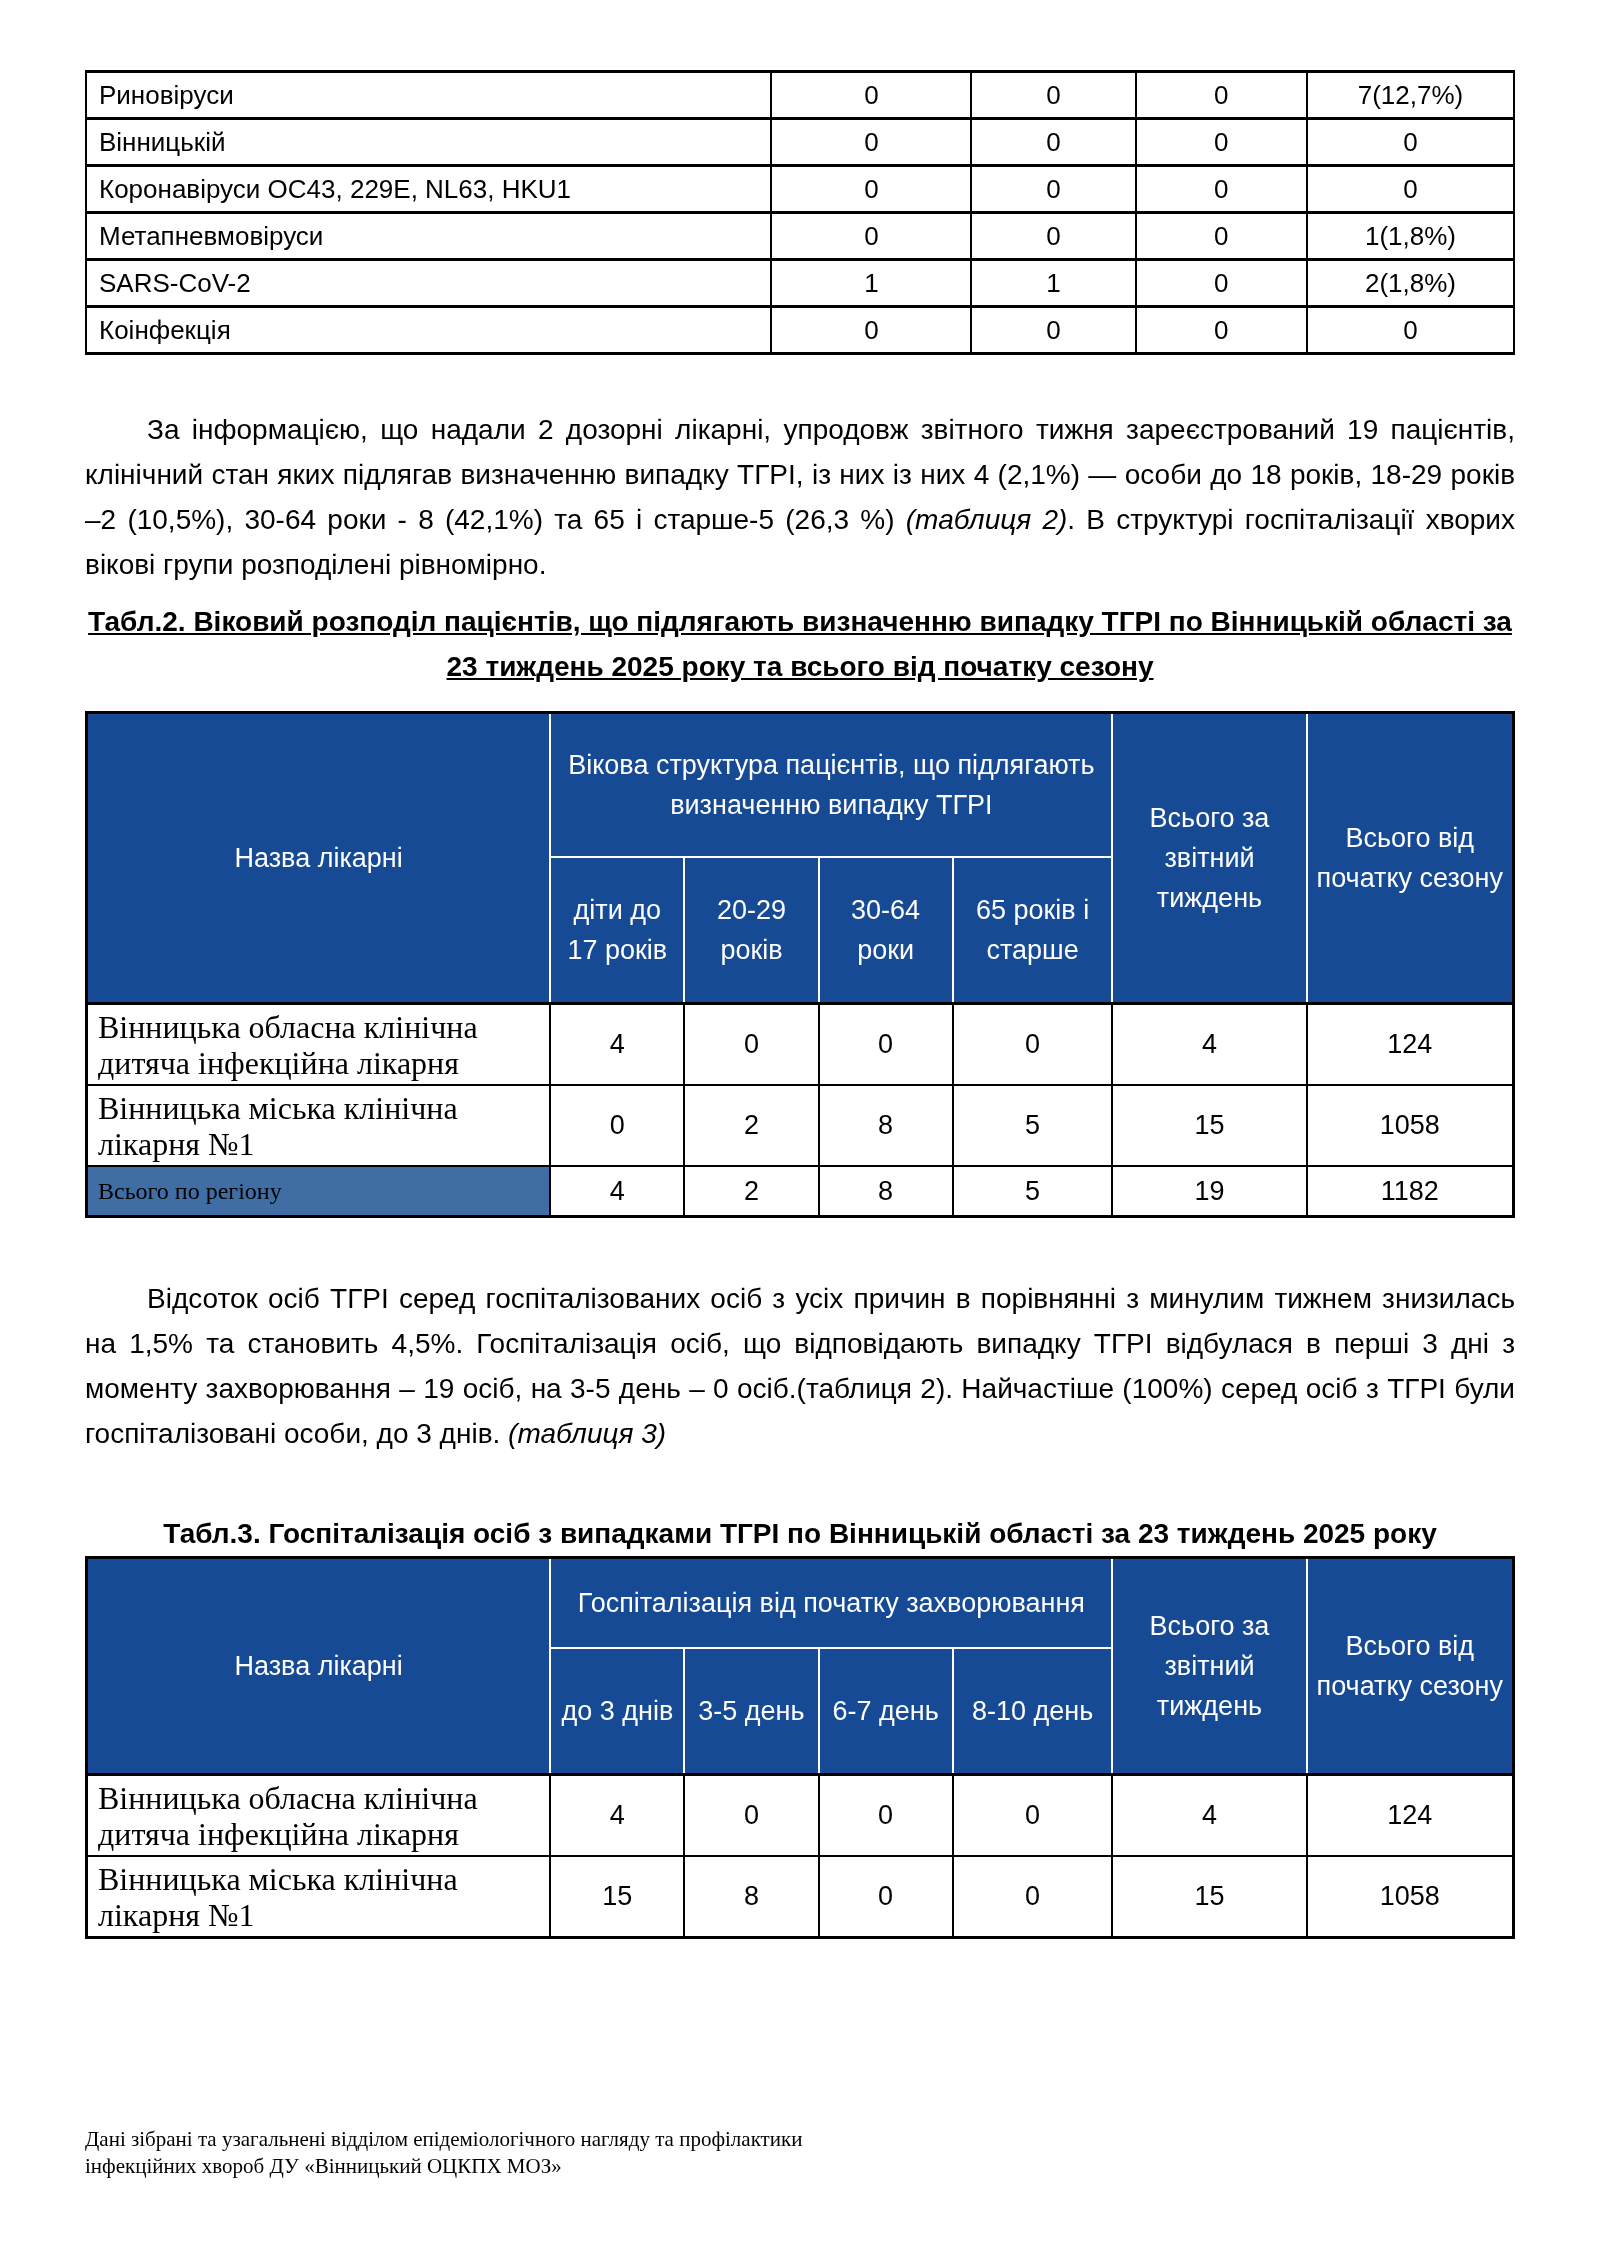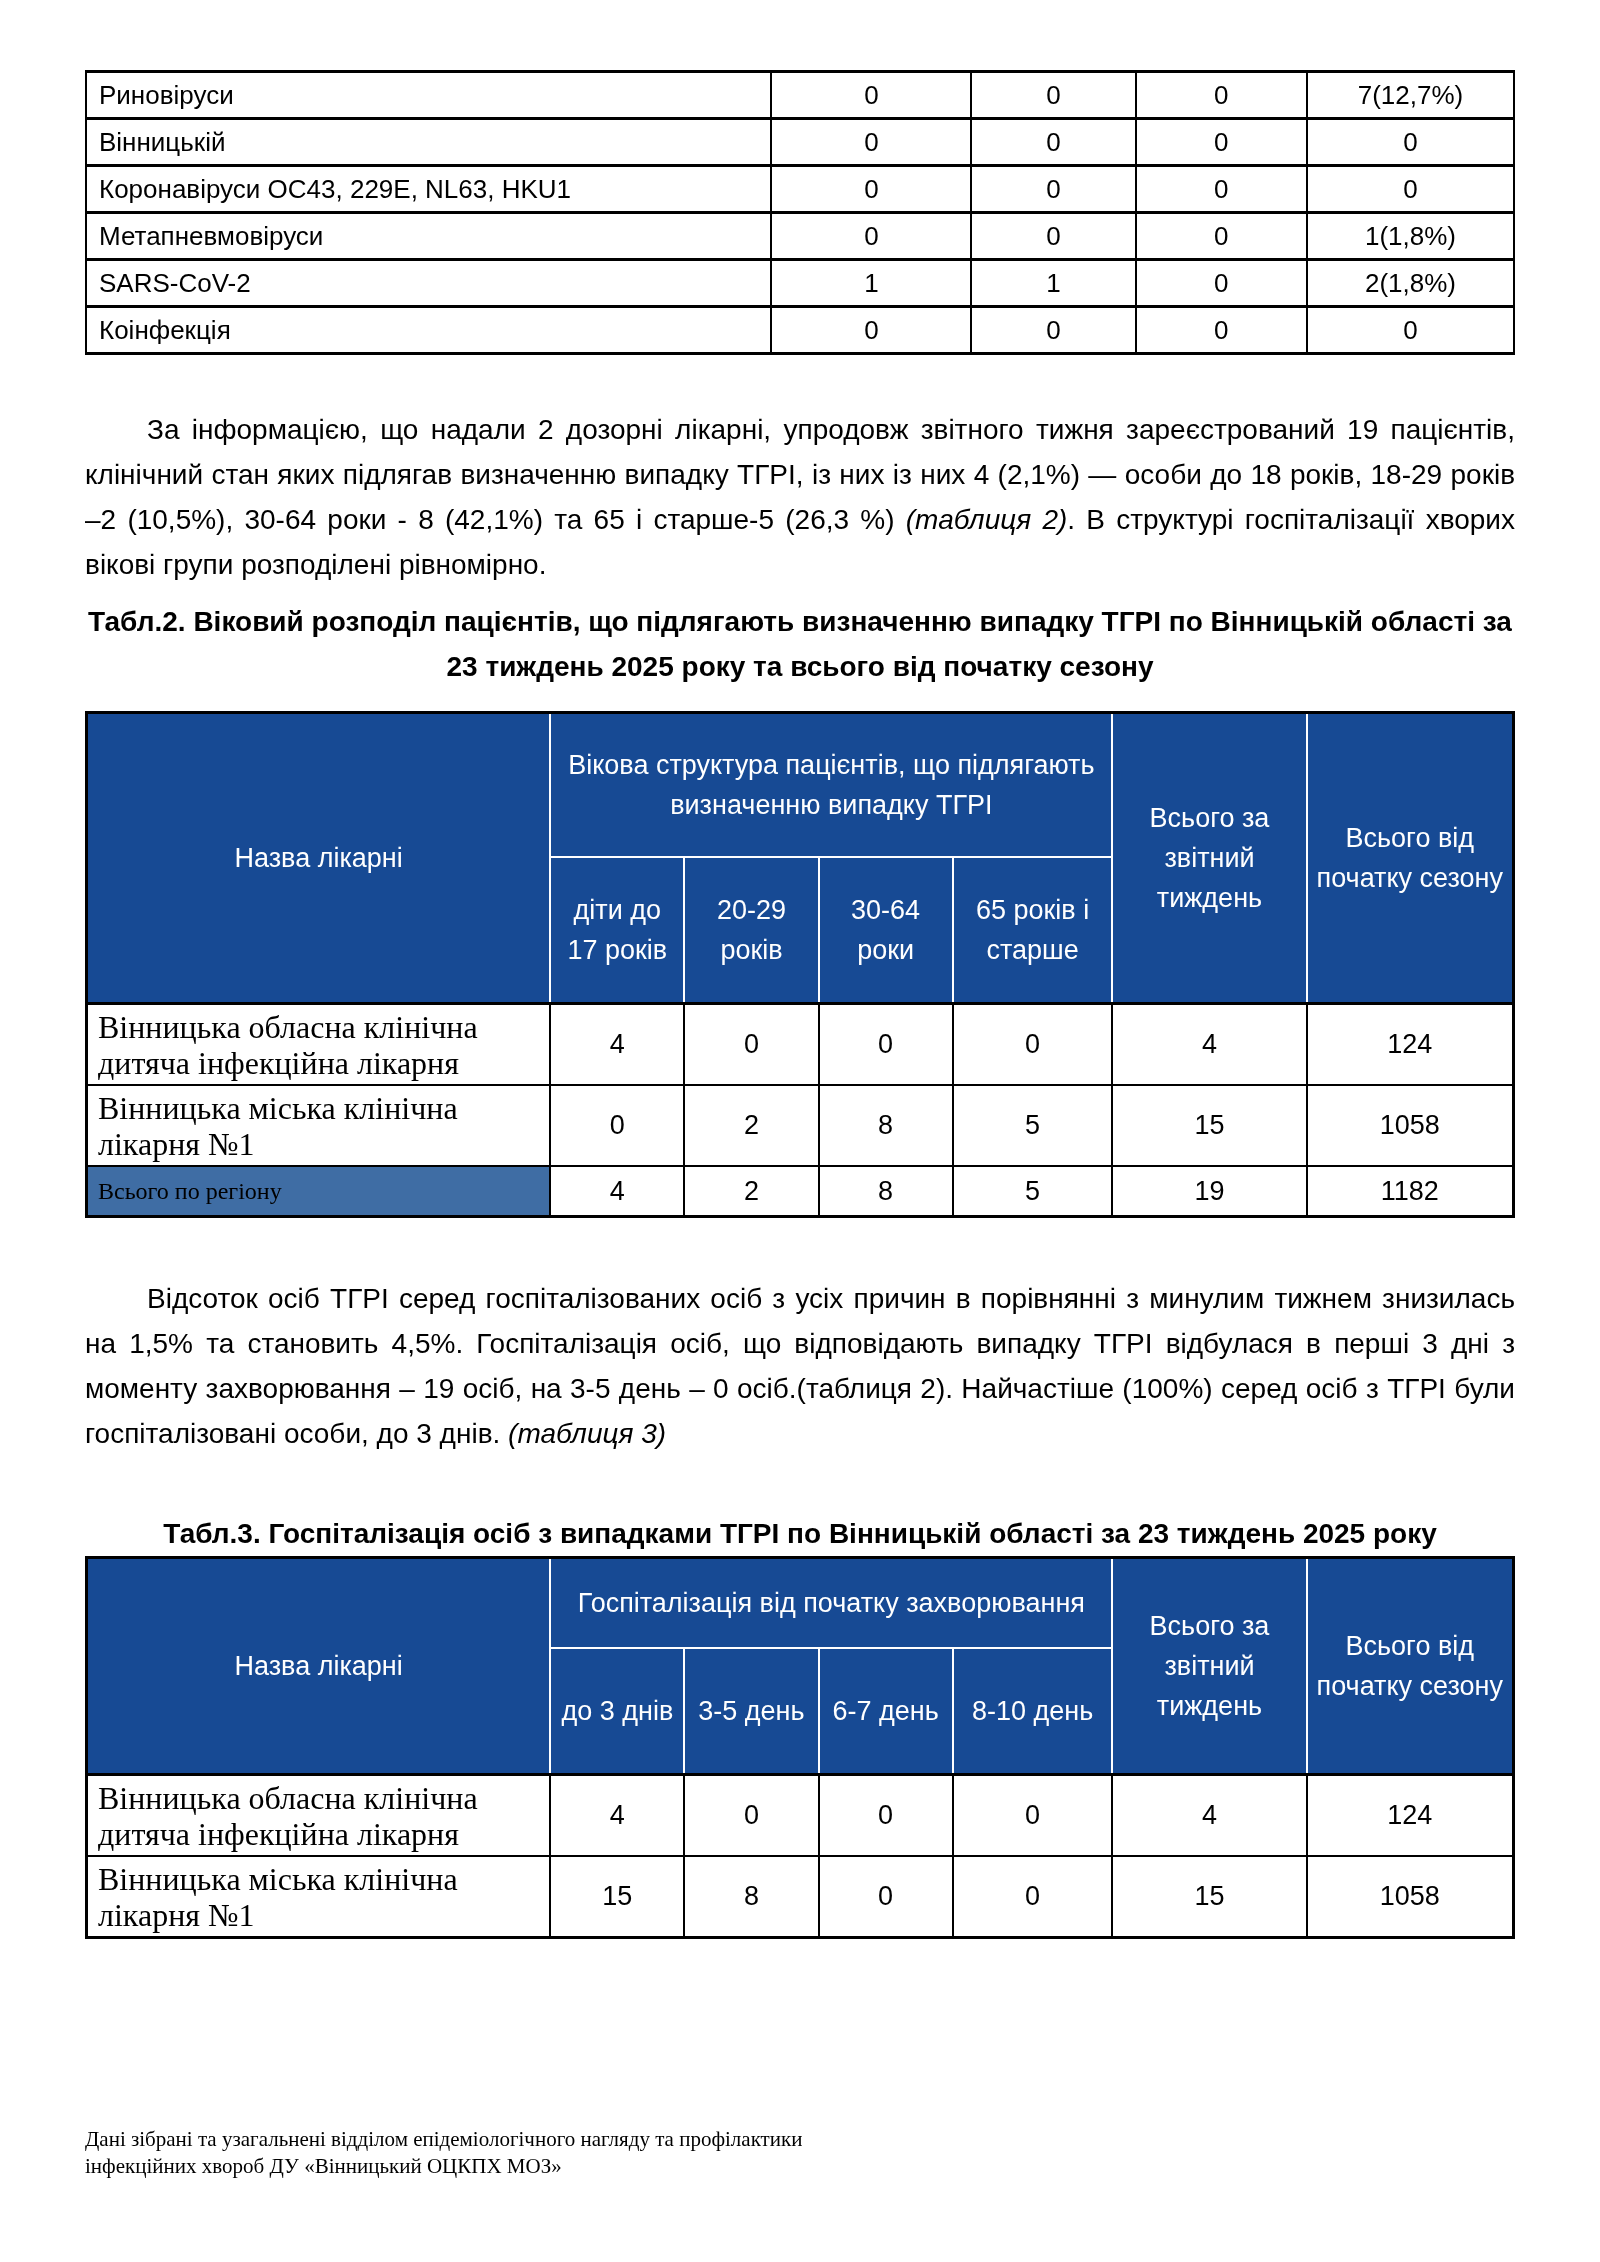--- a/index.html
+++ b/index.html
@@ -47,21 +47,21 @@
   .it { font-style: italic; }
 
   
   p.tbl-title {
     font-size: 28px;
     font-weight: bold;
     line-height: 45px;
     text-align: center;
     margin: 0;
   }
-  p.t2-title { margin-top: 12px; }
+  p.t2-title { margin-top: 12px; text-decoration: underline; }
   p.t3-title { margin-top: 55px; }
 
   
   table.data-table {
     border-collapse: collapse;
     width: 1430px;
     table-layout: fixed;
     border: 3px solid #000;
   }
   table.t2 { margin-top: 22px; }

